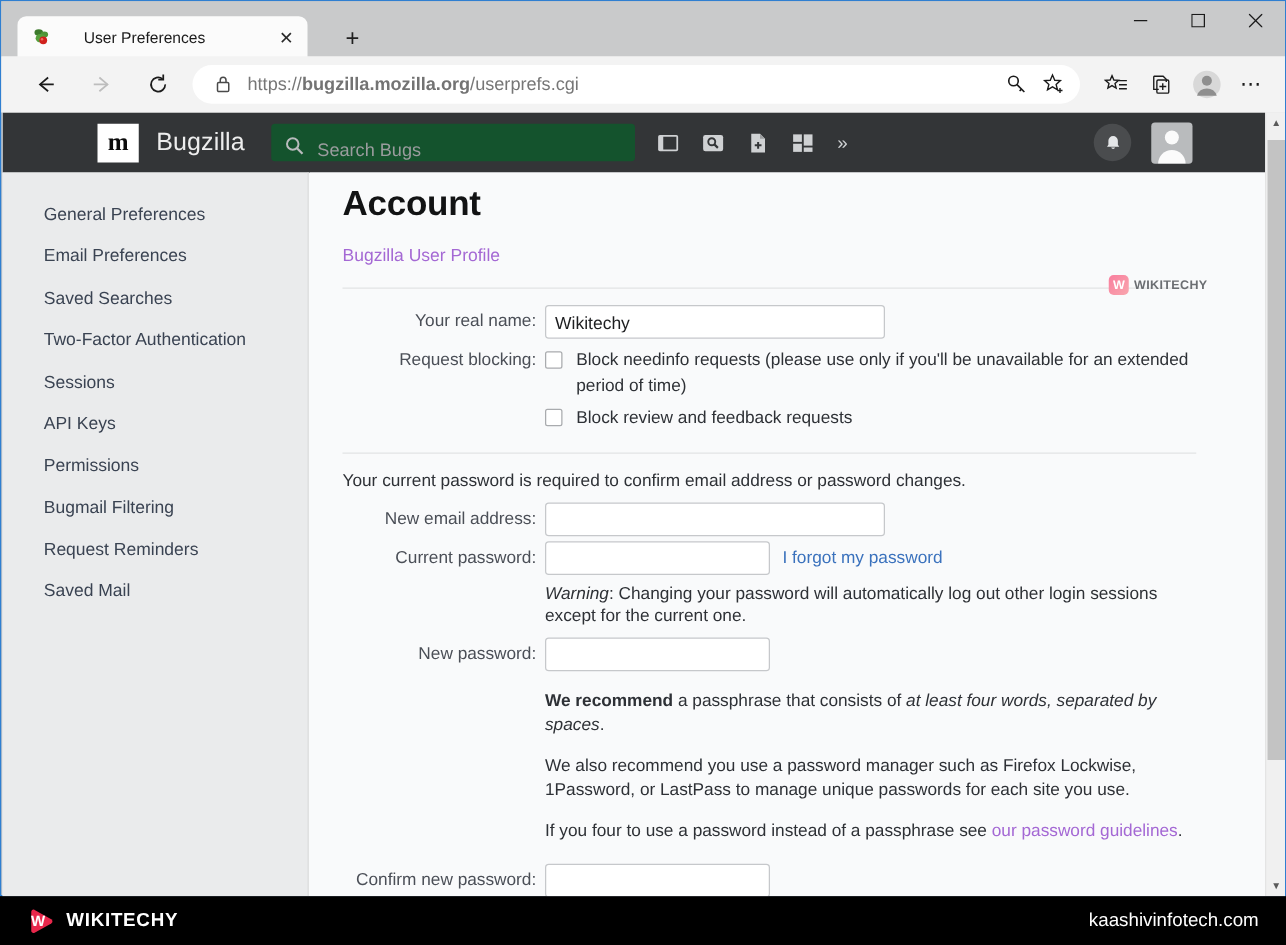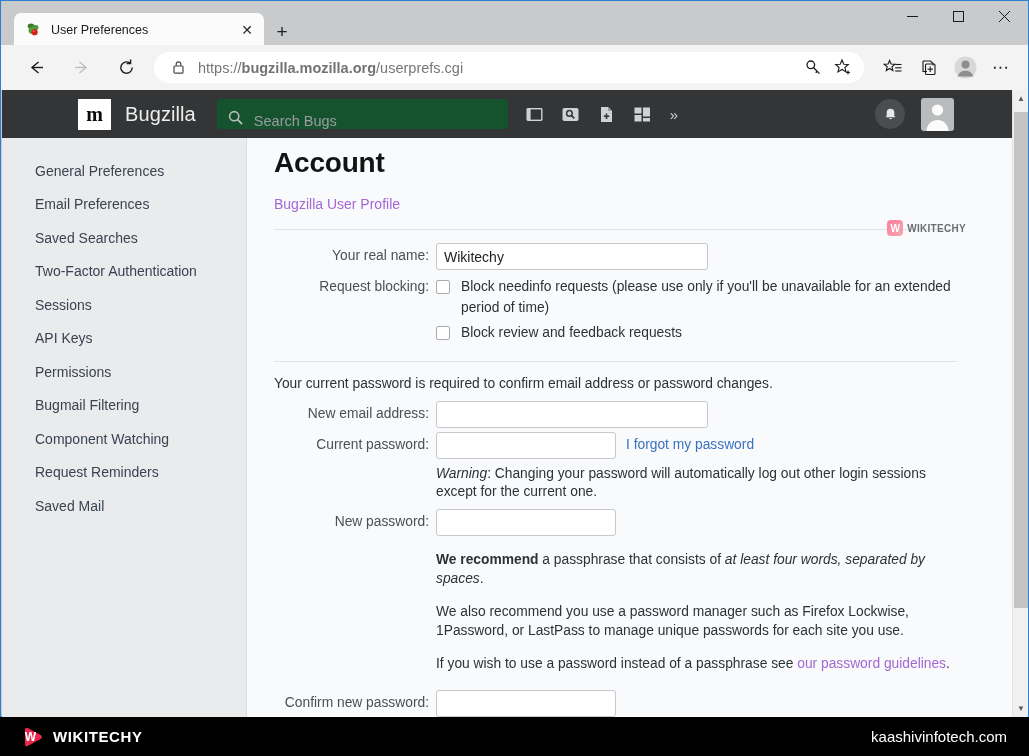--- a/index.html
+++ b/index.html
@@ -19,25 +19,26 @@
   }
 
   
   #tabstrip {
     position: absolute; left: 0; top: 0;
     width: 1027px; height: 44px;
     background: #c9cacb;
   }
   #tab-active {
     position: absolute; left: 13px; top: 12px;
-    width: 250px; height: 33px;
+    width: 232px; height: 33px;
     background: #fbfbfb;
     border-radius: 7px 7px 0 0;
     display: flex; align-items: center;
     padding: 0 8px 0 11px;
+    gap: 16px;
   }
   #tab-favicon {
     width: 17px; height: 17px; flex: 0 0 17px;
     position: relative;
   }
   #tab-title {
     flex: 1 1 auto;
     font-size: 12.5px; color: #1b1b1b;
     margin-left: 9px;
     white-space: nowrap; overflow: hidden;
@@ -461,21 +462,20 @@
 
     <div id="sidebar">
       <div class="side-item">General Preferences</div>
       <div class="side-item">Email Preferences</div>
       <div class="side-item">Saved Searches</div>
       <div class="side-item">Two-Factor Authentication</div>
       <div class="side-item">Sessions</div>
       <div class="side-item">API Keys</div>
       <div class="side-item">Permissions</div>
       <div class="side-item">Bugmail Filtering</div>
-      <div class="side-item">Component Watching</div>
       <div class="side-item">Request Reminders</div>
       <div class="side-item">Saved Mail</div>
     </div>
 
     <div id="content">
 
       <div id="page-title">Account</div>
       <a id="profile-link">Bugzilla User Profile</a>
       <div id="rule1"></div>
 
@@ -526,21 +526,21 @@
         <div class="form-label" style="width:155px;">New password:</div>
         <input class="fld" type="password" style="width: 180px; margin-left: 7px;" value="">
       </div>
 
       <div class="para" style="margin-left:162px;width:500px;">
         <b>We recommend</b><span> a passphrase that consists of </span><i>at least four words, separated by spaces</i><span>.</span>
       </div>
 
       <div class="para" style="margin-left:162px;width:485px;">We also recommend you use a password manager such as Firefox Lockwise, 1Password, or LastPass to manage unique passwords for each site you use.</div>
 
-      <div class="para" style="margin-left:162px;width:520px;"><span>If you wish to use a password instead of a passphrase see </span><a>our password guidelines</a><span>.</span></div>
+      <div class="para" style="margin-left:162px;width:520px;"><span>If you four to use a password instead of a passphrase see </span><a>our password guidelines</a><span>.</span></div>
 
       
       <div class="form-row" style="margin-top:17px;">
         <div class="form-label" style="width:155px;">Confirm new password:</div>
         <input class="fld" type="password" style="width: 180px; margin-left: 7px;" value="">
       </div>
 
       
     </div>
 

